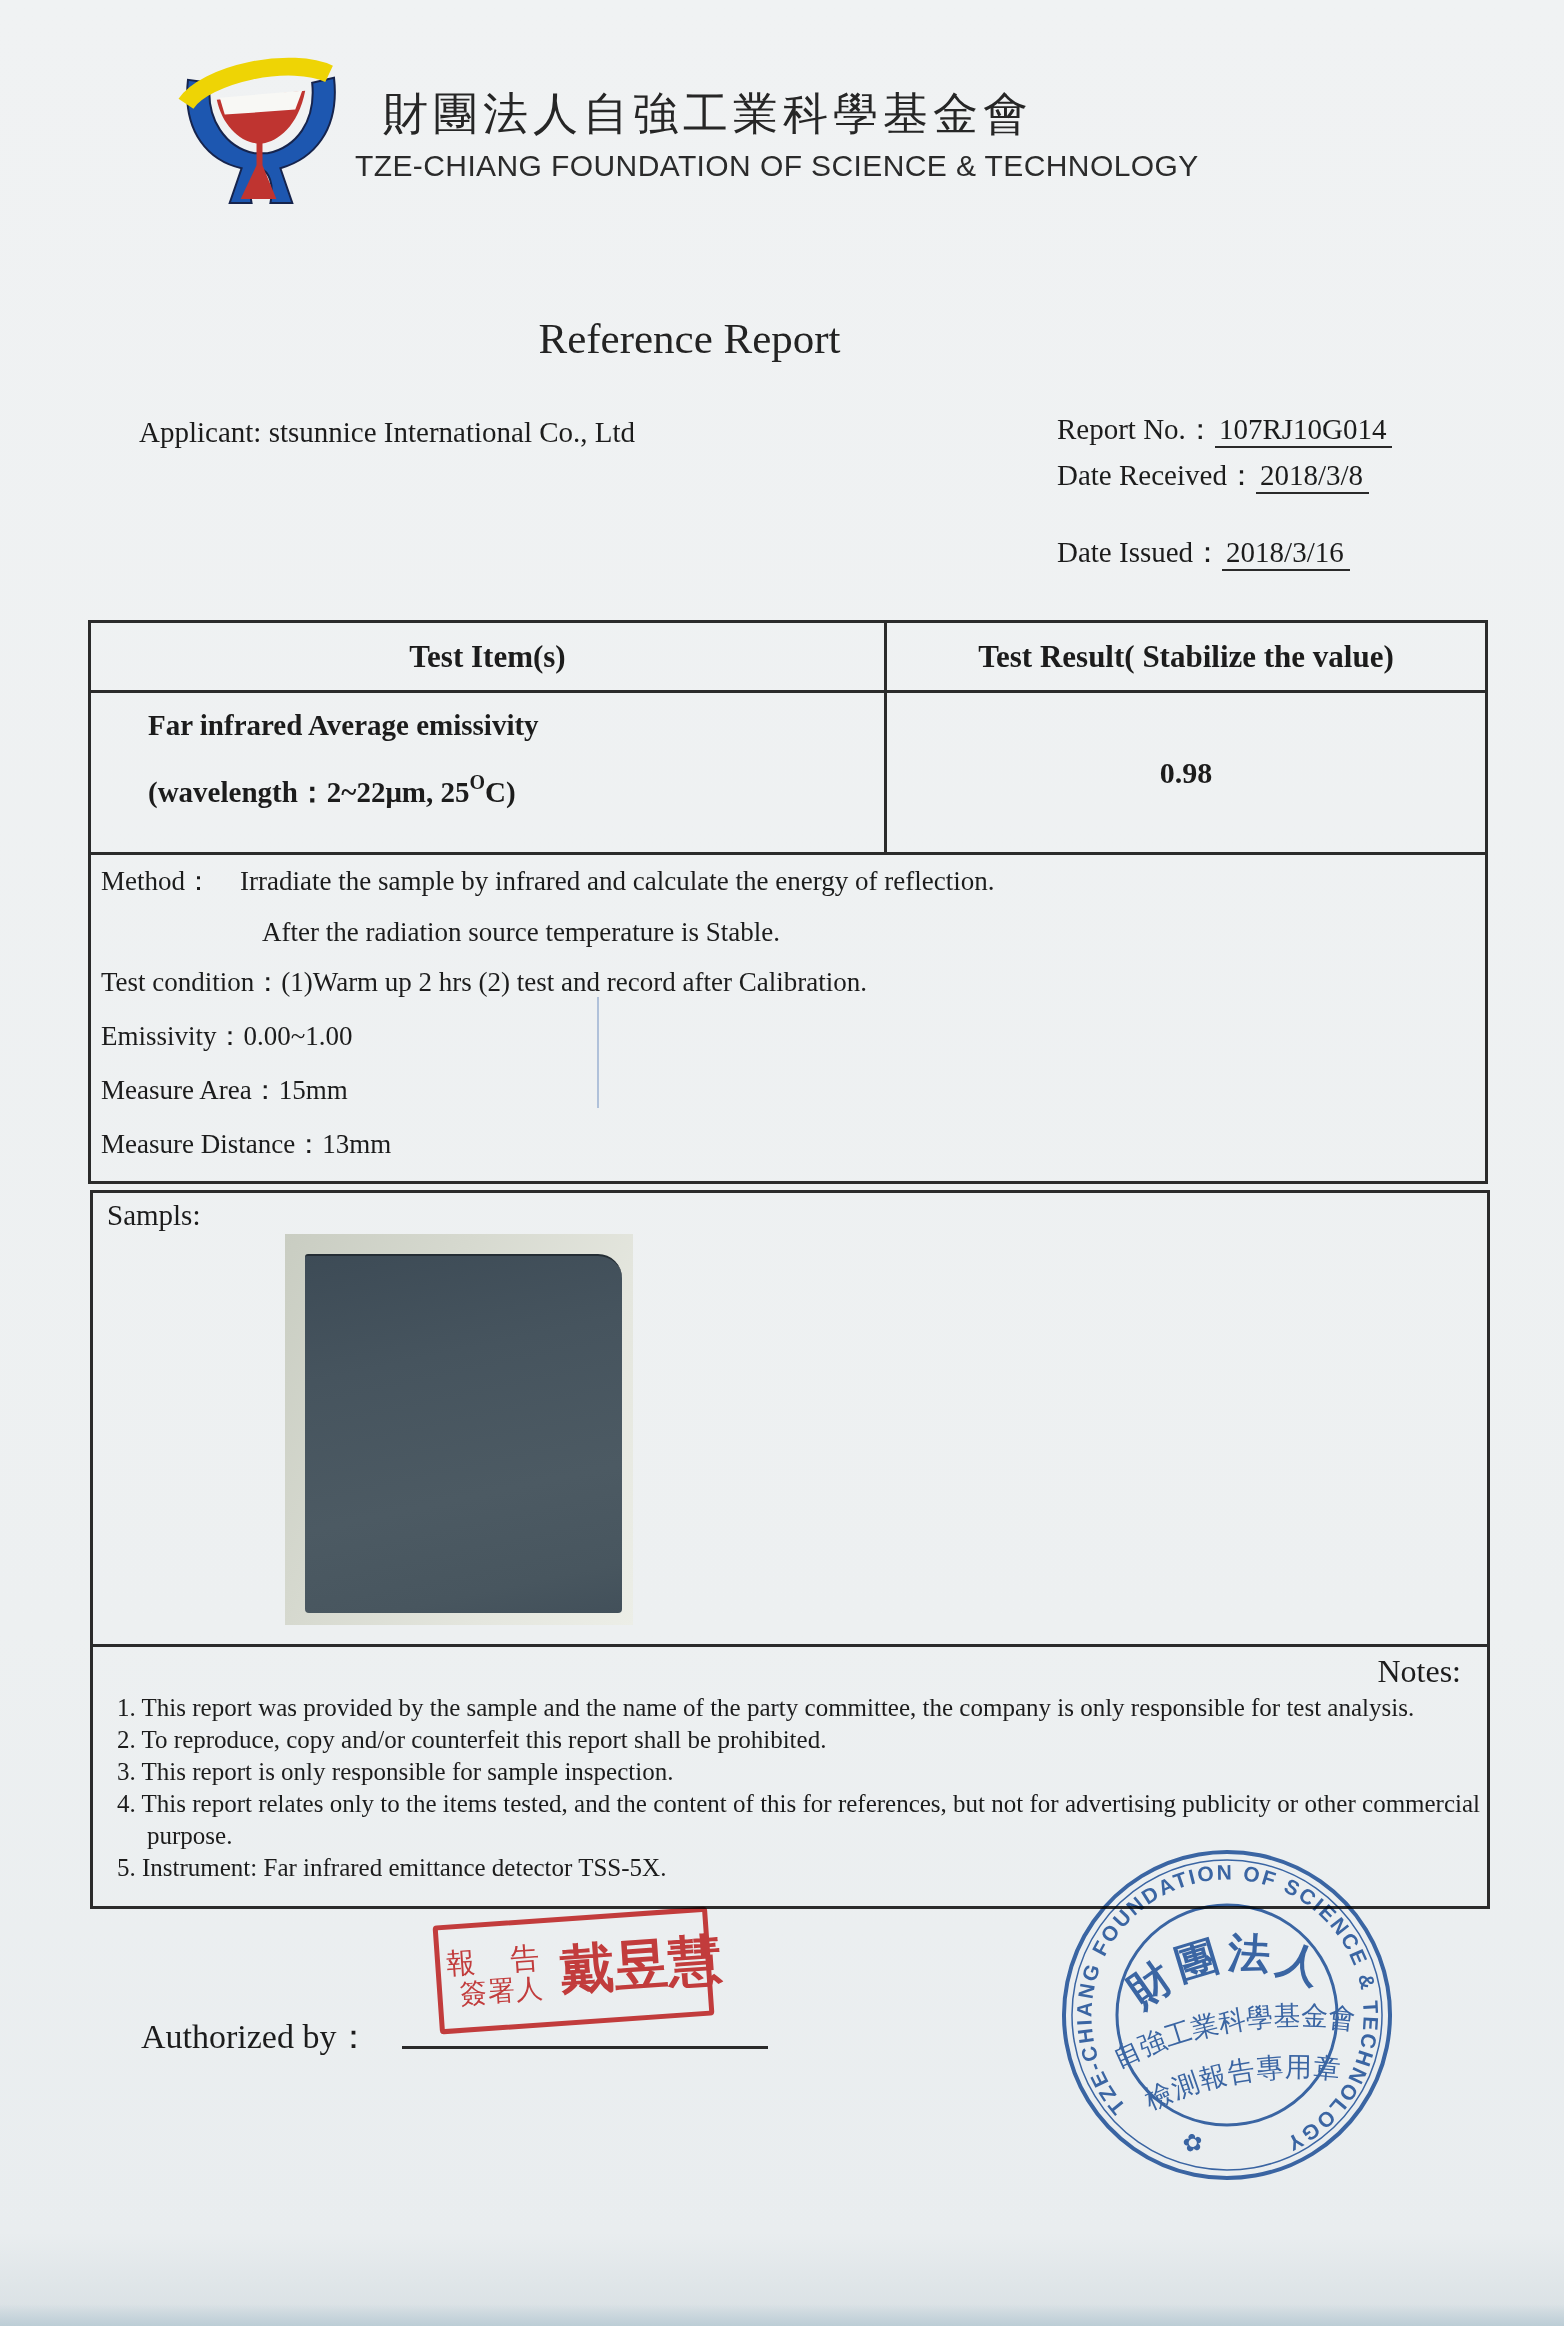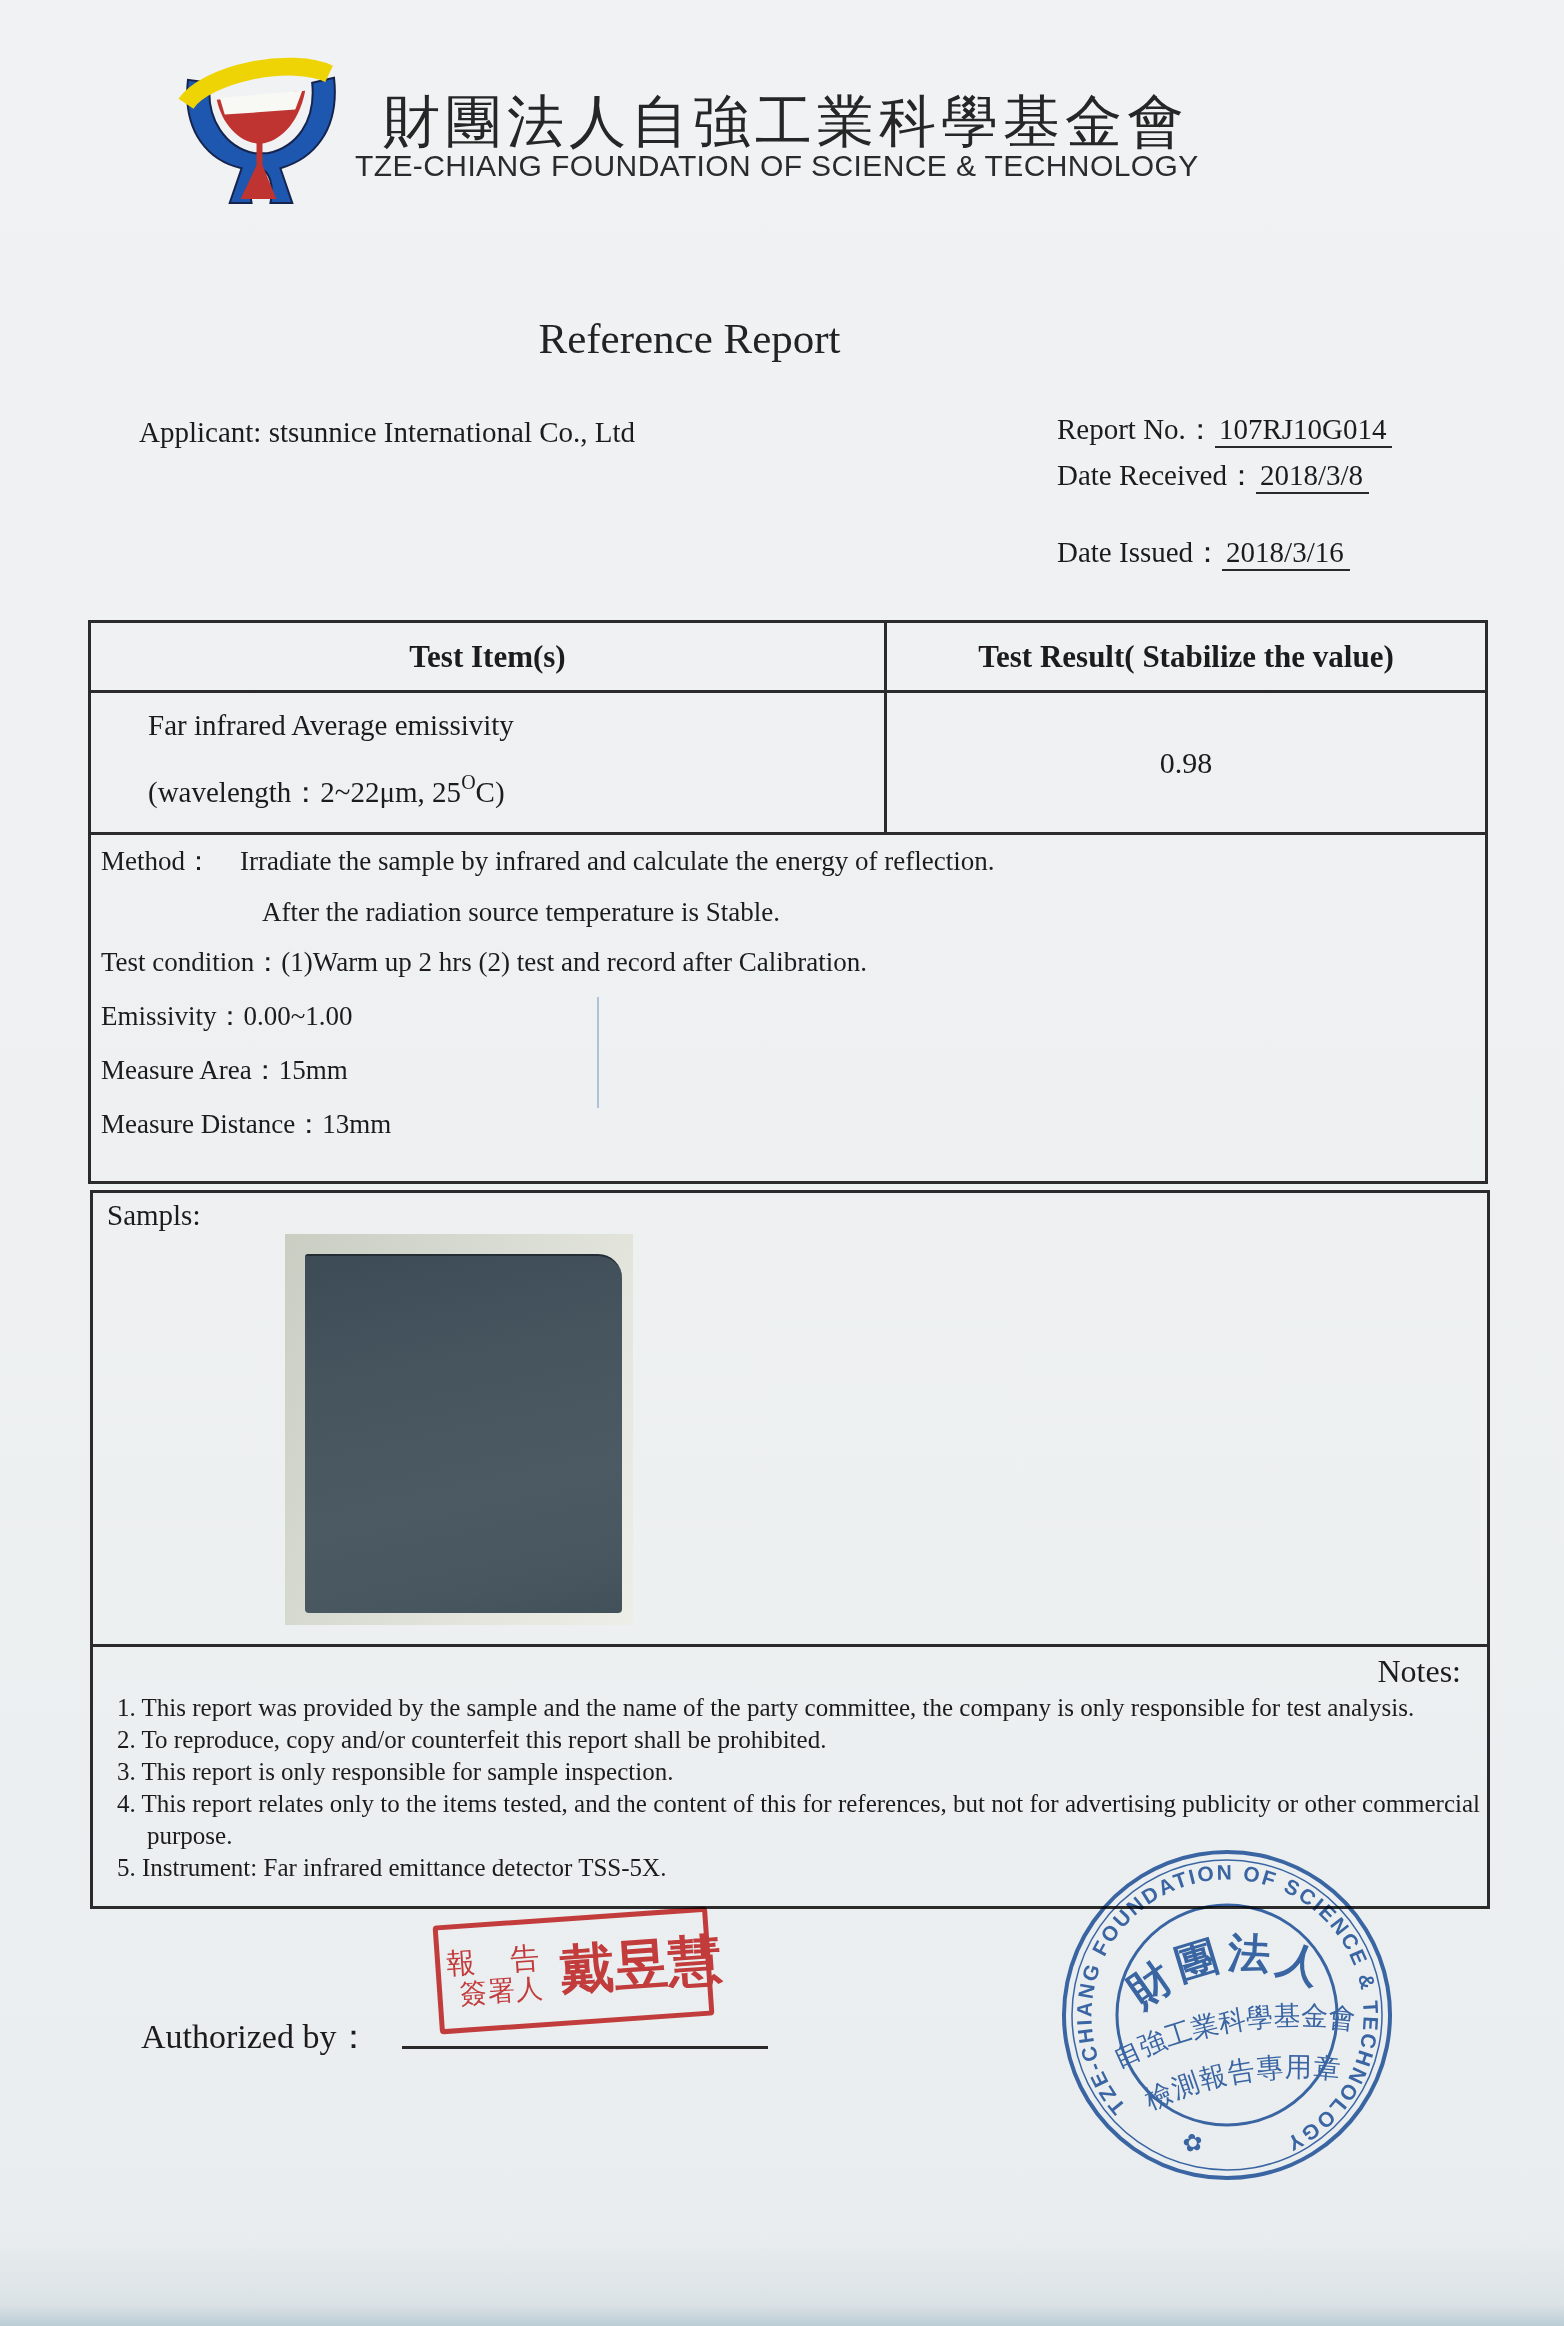--- a/index.html
+++ b/index.html
@@ -6,32 +6,32 @@
   #paper{
     position:relative;
     width:1564px;height:2326px;
     background:linear-gradient(180deg,#f0f2f3 0%,#edf0f1 70%,#e9edef 96%,#d7dfe3 100%);
     font-family:"Liberation Serif", serif;
     color:#1c1c1c;
     overflow:hidden;
   }
   .abs{position:absolute;}
   
-  .org-zh{left:383px;top:84px;font-size:57px;letter-spacing:5px;color:#262626;font-weight:500;white-space:nowrap;}
+  .org-zh{left:383px;top:84px;font-size:45px;letter-spacing:5px;color:#262626;font-weight:500;white-space:nowrap;}
   .org-en{left:355px;top:149px;font-family:"Liberation Sans",sans-serif;font-size:30px;letter-spacing:0.4px;color:#2b2b2b;white-space:nowrap;}
   .disclaimer{left:126px;top:239px;font-size:21.4px;white-space:nowrap;color:#141414;}
   .report-title{left:341px;top:314px;width:697px;text-align:center;font-size:43px;color:#232323;}
   
   .info-line{font-size:29px;white-space:nowrap;font-family:Liberation Serif, serif;}
   .u-val{border-bottom:2px solid #2a2a2a;padding:0 6px 1px 4px;margin-top:18px;}
   
   .box{border:3px solid #2b2b2b;box-sizing:border-box;background:transparent;}
   #boxA{left:88px;top:620px;width:1400px;height:564px;}
   .tbl-head{display:flex;height:70px;border-bottom:3px solid #2b2b2b;box-sizing:border-box;}
-  .tbl-row{display:flex;height:142px;border-bottom:3px solid #2b2b2b;box-sizing:border-box;}
+  .tbl-row{display:flex;height:162px;border-bottom:3px solid #2b2b2b;box-sizing:border-box;font-weight:bold;}
   .cell-l{width:796px;border-right:3px solid #2b2b2b;box-sizing:border-box;position:relative;}
   .cell-r{flex:1;display:flex;align-items:center;justify-content:center;position:relative;}
   .th-txt{width:100%;text-align:center;font-weight:bold;font-size:31px;align-self:center;}
   .item-line1{position:absolute;left:57px;top:16px;font-size:29px;}
   .item-line2{position:absolute;left:57px;top:80px;font-size:29px;}
   .item-line2 sup{font-size:20px;position:relative;top:-2px;}
   .result-val{font-size:30px;}
   .method-area{position:relative;height:320px;font-size:27px;}
   .m-line{position:absolute;left:10px;white-space:nowrap;}
   #boxB{left:90px;top:1190px;width:1400px;height:457px;}

